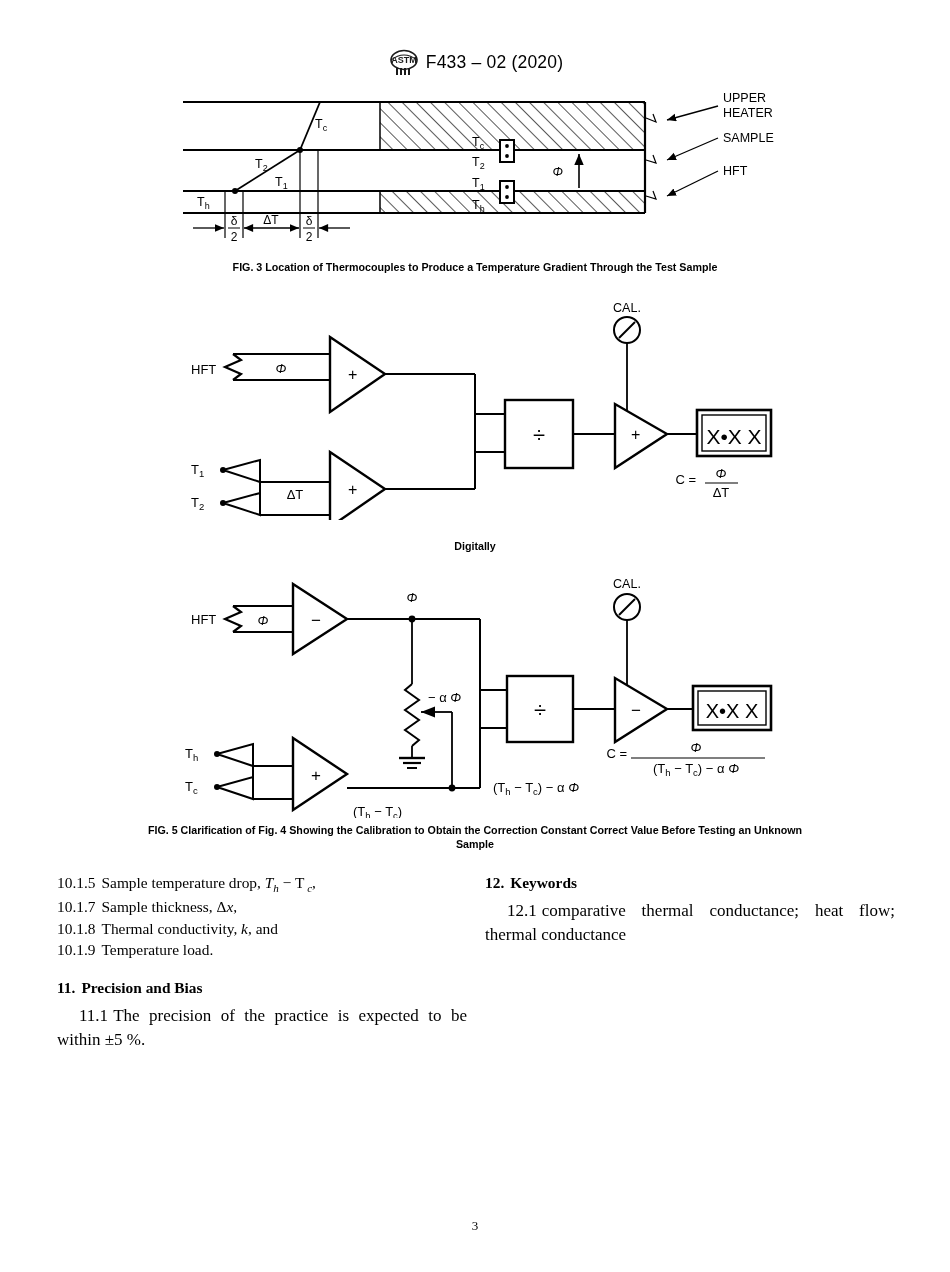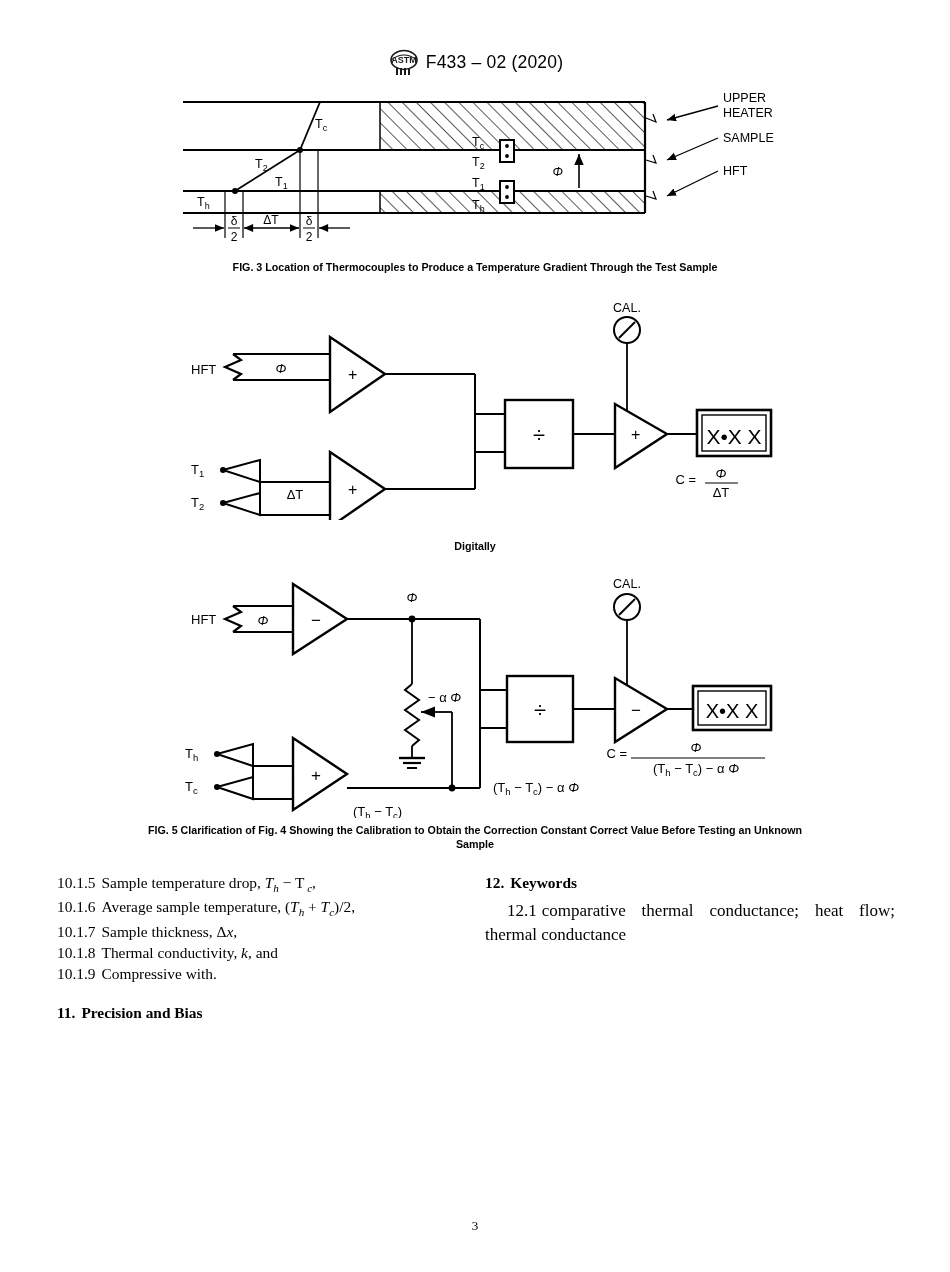--- a/index.html
+++ b/index.html
@@ -411,40 +411,40 @@
 </div>
 
 <div class="body-columns">
 
   <div class="col col-left">
 
     <div class="list-item">
       <span class="num">10.1.5</span><span>Sample temperature drop, </span><span class="nowrap"><span class="ital">T<sub>h</sub></span> − T<sub> <span class="ital">c</span></sub></span><span>,</span>
     </div>
 
-    <div class="list-item">
-      <span class="num">10.1.6</span><span>Average sample temperature, </span><span class="nowrap">(<span class="ital">T<sub>h</sub></span> + <span class="ital">T<sub>c</sub></span>)/2</span><span>,</span>
-    </div>
 
     <div class="list-item">
       <span class="num">10.1.7</span><span>Sample thickness, </span><span class="nowrap">Δ<span class="ital">x</span></span><span>,</span>
     </div>
 
     <div class="list-item">
       <span class="num">10.1.8</span><span>Thermal conductivity, </span><span class="nowrap ital">k</span><span>, and</span>
     </div>
 
     <div class="list-item">
-      <span class="num">10.1.9</span><span>Compressive with</span><span>.</span>
+      <span class="num">10.1.9</span><span>Temperature load</span><span>.</span>
     </div>
 
     <div class="section-heading">
       <span class="num">11.</span><span>Precision and Bias</span>
     </div>
 
+    <p class="para">
+      <span class="cl">11.1</span><span>The precision of the practice is expected to be within ±5 %.</span>
+    </p>
   </div>
 
   <div class="col col-right">
     <div class="section-heading" style="margin-top:0">
       <span class="num">12.</span><span>Keywords</span>
     </div>
 
     <p class="para">
       <span class="cl">12.1</span><span>comparative thermal conductance; heat flow; thermal conductance</span>
     </p>

